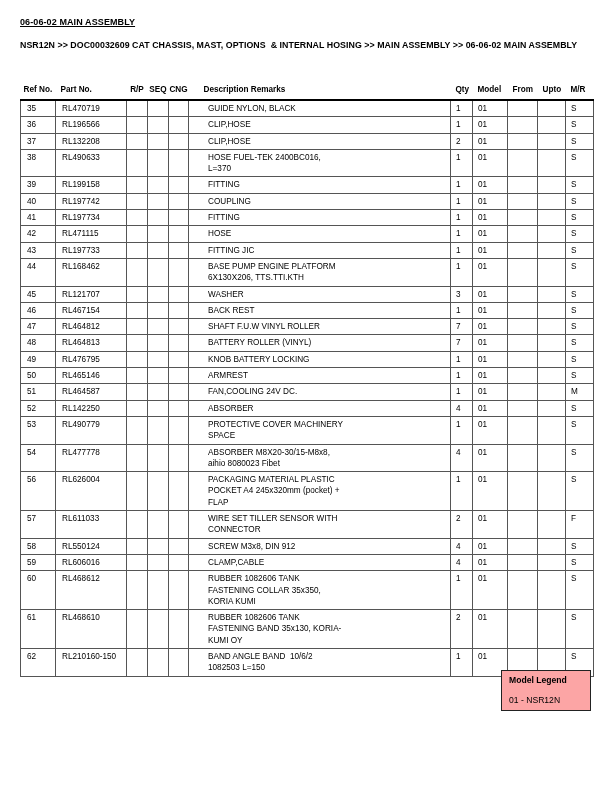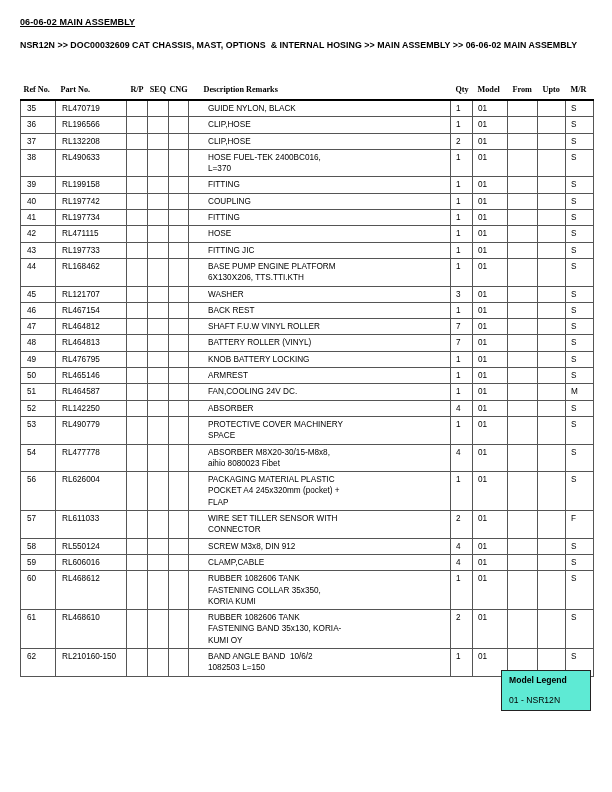--- a/index.html
+++ b/index.html
@@ -47,21 +47,20 @@
 
   .parts th {
     font-weight: bold;
     text-align: left;
     vertical-align: bottom;
     padding: 3px 1px 4px 5px;
     border: none;
     border-bottom: 2.5px solid #000;
     line-height: 10px;
     overflow: hidden;
-    font-family: Liberation Serif, serif;
   }
   .parts th.c-ref  { padding-left: 3px; }
   .parts th.c-rp, .parts th.c-seq, .parts th.c-cng { text-align: center; padding-left: 0; padding-right: 0; }
   .parts th.c-desc { padding-left: 15px; }
 
   .parts td {
     border: 1px solid #555;
     vertical-align: top;
     padding: 2px 2px 2px 6px;
     line-height: 11.3px;
@@ -72,21 +71,21 @@
   .parts td.c-upto, .parts td.c-mr { padding-left: 5px; }
 
   .legend-box {
     position: absolute;
     left: 501px;
     top: 670px;
     width: 90px;
     box-sizing: border-box;
     border: 1.5px solid #222;
     padding: 4px 4px 5px 7px;
-    background: #5eead4;
+    background: #fca5a5;
   }
   .legend-title { font-size: 8.6px; font-weight: bold; }
   .legend-entry { font-size: 8.6px; margin-top: 10px; }
 </style>
 </head>
 <body>
 
 <div>
 
   <div class="doc-title">06-06-02 MAIN ASSEMBLY</div>

